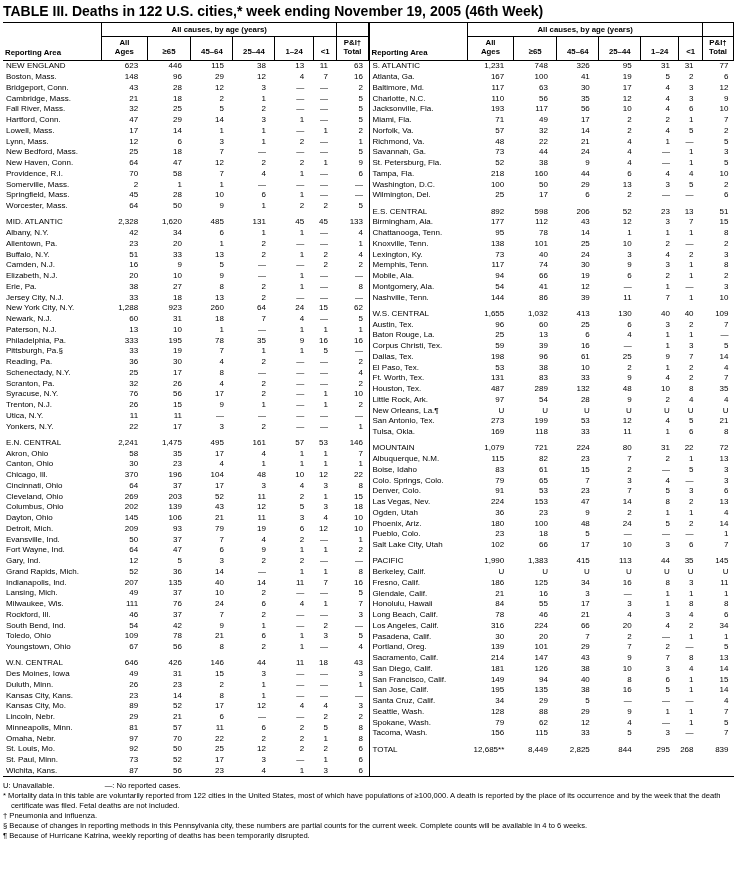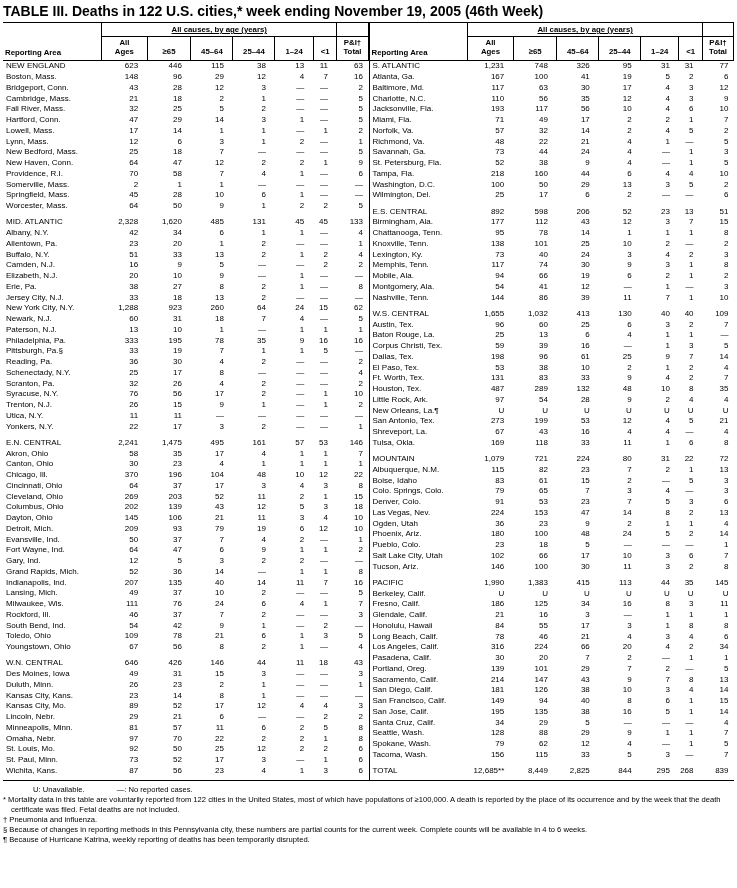--- a/index.html
+++ b/index.html
@@ -7,35 +7,35 @@
   .title{font-size:14px;font-weight:bold;margin:1px 0 3px 0;letter-spacing:0;}
   .tables{display:flex;border-top:1px solid #000;border-bottom:1px solid #000;}
   .half{width:50%;box-sizing:border-box;}
   .half.right{border-left:1px solid #000;}
   table{width:100%;border-collapse:collapse;table-layout:fixed;}
   col.c-area{width:27%;}
   col.c-all{width:12.5%;} col.c-65{width:12%;} col.c-4564{width:11.5%;}
   col.c-2544{width:11.5%;} col.c-124{width:10.5%;} col.c-lt1{width:6.5%;} col.c-pi{width:8.5%;}
   th{font-size:7.8px;font-weight:bold;padding:1px 1px;}
   tr.h1 th.gap-cell{border:0;}
-  tr.h1 th.group{border-left:1px solid #000;border-right:1px solid #000;border-bottom:1px solid #000;text-align:center;padding:2px 0 2px 0;text-decoration:underline;}
+  tr.h1 th.group{border-left:1px solid #000;border-right:1px solid #000;border-bottom:1px solid #000;text-align:center;padding:2px 0 2px 0;}
   tr.h1 th.pi-empty{border-right:1px solid #000;border-bottom:1px solid #000;}
   tr.h2 th{border-bottom:1px solid #000;vertical-align:bottom;padding:2px 1px 3px 1px;}
   tr.h2 th.ra{text-align:left;padding-left:2px;}
   tr.h2 th.colh{text-align:center;border-left:1px solid #000;white-space:pre-line;line-height:1.15;}
   tr.h2 th.pi-h{border-right:1px solid #000;}
   td{font-size:8px;line-height:1.22;padding:0.5px 0;overflow:hidden;white-space:nowrap;}
   td.area{text-align:left;padding-left:3px;}
   td.num{text-align:right;padding-right:9px;}
   td.num:last-child{padding-right:5px;}
   tr.gap td{padding-top:6px;}
   tr.total-row td{padding-bottom:4px;}
   .footnotes{margin-top:4px;font-size:7.6px;line-height:1.32;}
-  .legend span{display:inline-block;margin-left:30px;}
-  .legend .dash{margin-left:30px;}
+  .legend span{display:inline-block;}
+  .legend .dash{margin-left:48px;}
   .note{padding-left:8px;text-indent:-8px;margin:0;}
 </style>
 </head>
 <body>
 
 <div class="title">TABLE III. Deaths in 122 U.S. cities,* week ending November 19, 2005 (46th Week)</div>
 
 <div class="tables">
 
   <div class="half left">
@@ -1080,30 +1080,20 @@
             <td class="area">San Antonio, Tex.</td>
             <td class="num">273</td>
             <td class="num">199</td>
             <td class="num">53</td>
             <td class="num">12</td>
             <td class="num">4</td>
             <td class="num">5</td>
             <td class="num">21</td>
           </tr>
           <tr class="city-row">
-            <td class="area">Shreveport, La.</td>
-            <td class="num">67</td>
-            <td class="num">43</td>
-            <td class="num">16</td>
-            <td class="num">4</td>
-            <td class="num">4</td>
-            <td class="num">—</td>
-            <td class="num">4</td>
-          </tr>
-          <tr class="city-row">
             <td class="area">Tulsa, Okla.</td>
             <td class="num">169</td>
             <td class="num">118</td>
             <td class="num">33</td>
             <td class="num">11</td>
             <td class="num">1</td>
             <td class="num">6</td>
             <td class="num">8</td>
           </tr>
           <tr class="section-row gap">
@@ -1198,30 +1188,20 @@
           </tr>
           <tr class="city-row">
             <td class="area">Salt Lake City, Utah</td>
             <td class="num">102</td>
             <td class="num">66</td>
             <td class="num">17</td>
             <td class="num">10</td>
             <td class="num">3</td>
             <td class="num">6</td>
             <td class="num">7</td>
-          </tr>
-          <tr class="city-row">
-            <td class="area">Tucson, Ariz.</td>
-            <td class="num">146</td>
-            <td class="num">100</td>
-            <td class="num">30</td>
-            <td class="num">11</td>
-            <td class="num">3</td>
-            <td class="num">2</td>
-            <td class="num">8</td>
           </tr>
           <tr class="section-row gap">
             <td class="area">PACIFIC</td>
             <td class="num">1,990</td>
             <td class="num">1,383</td>
             <td class="num">415</td>
             <td class="num">113</td>
             <td class="num">44</td>
             <td class="num">35</td>
             <td class="num">145</td>

